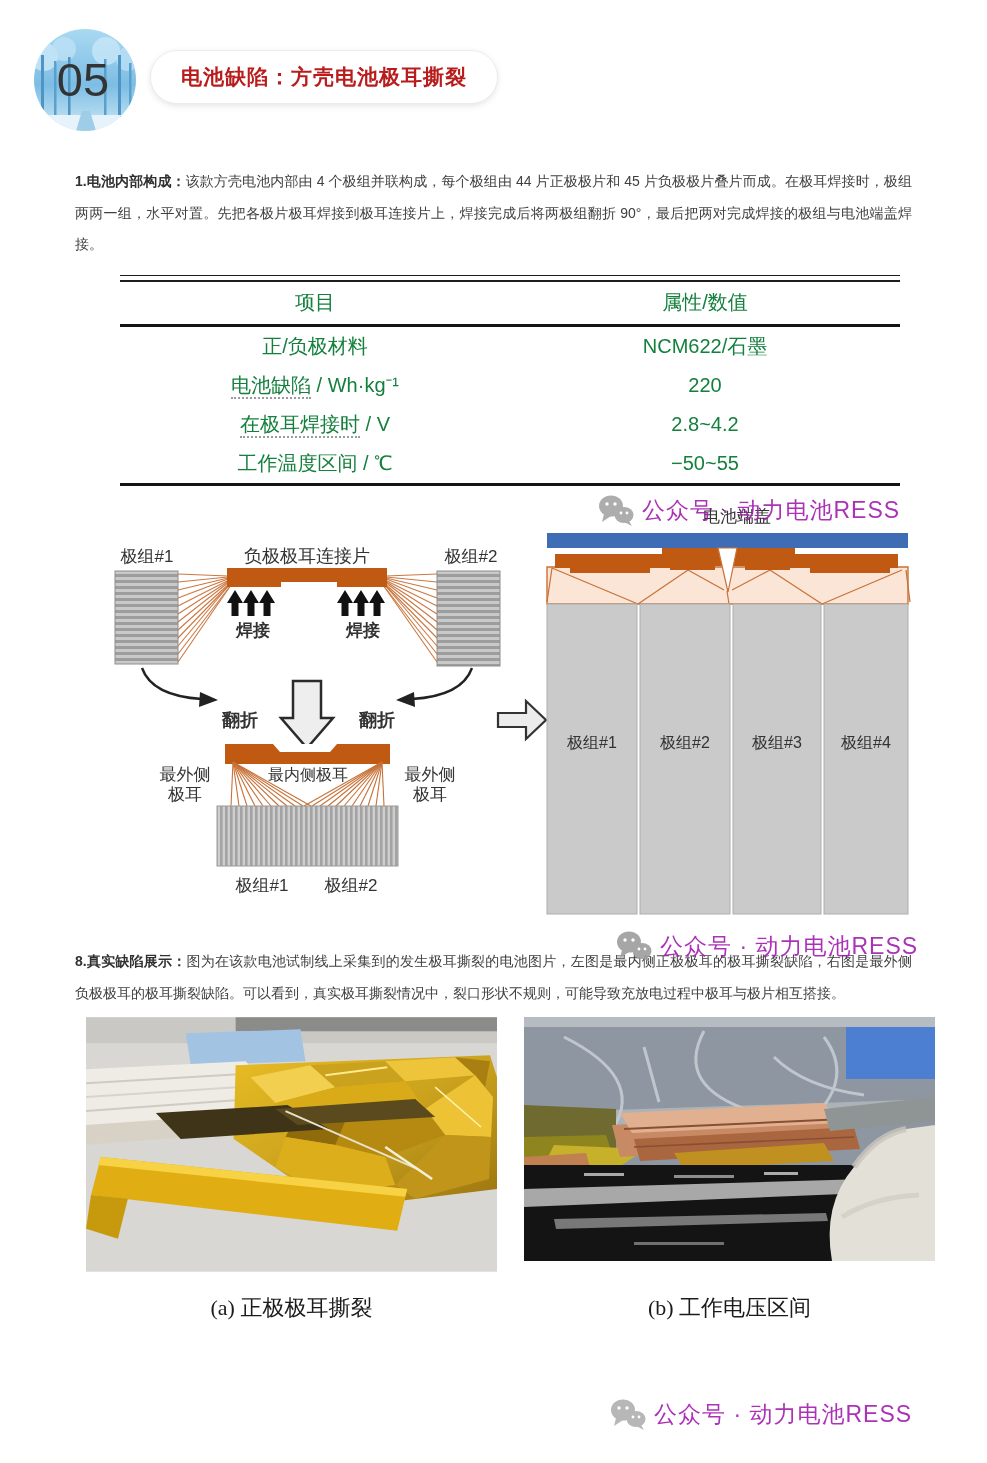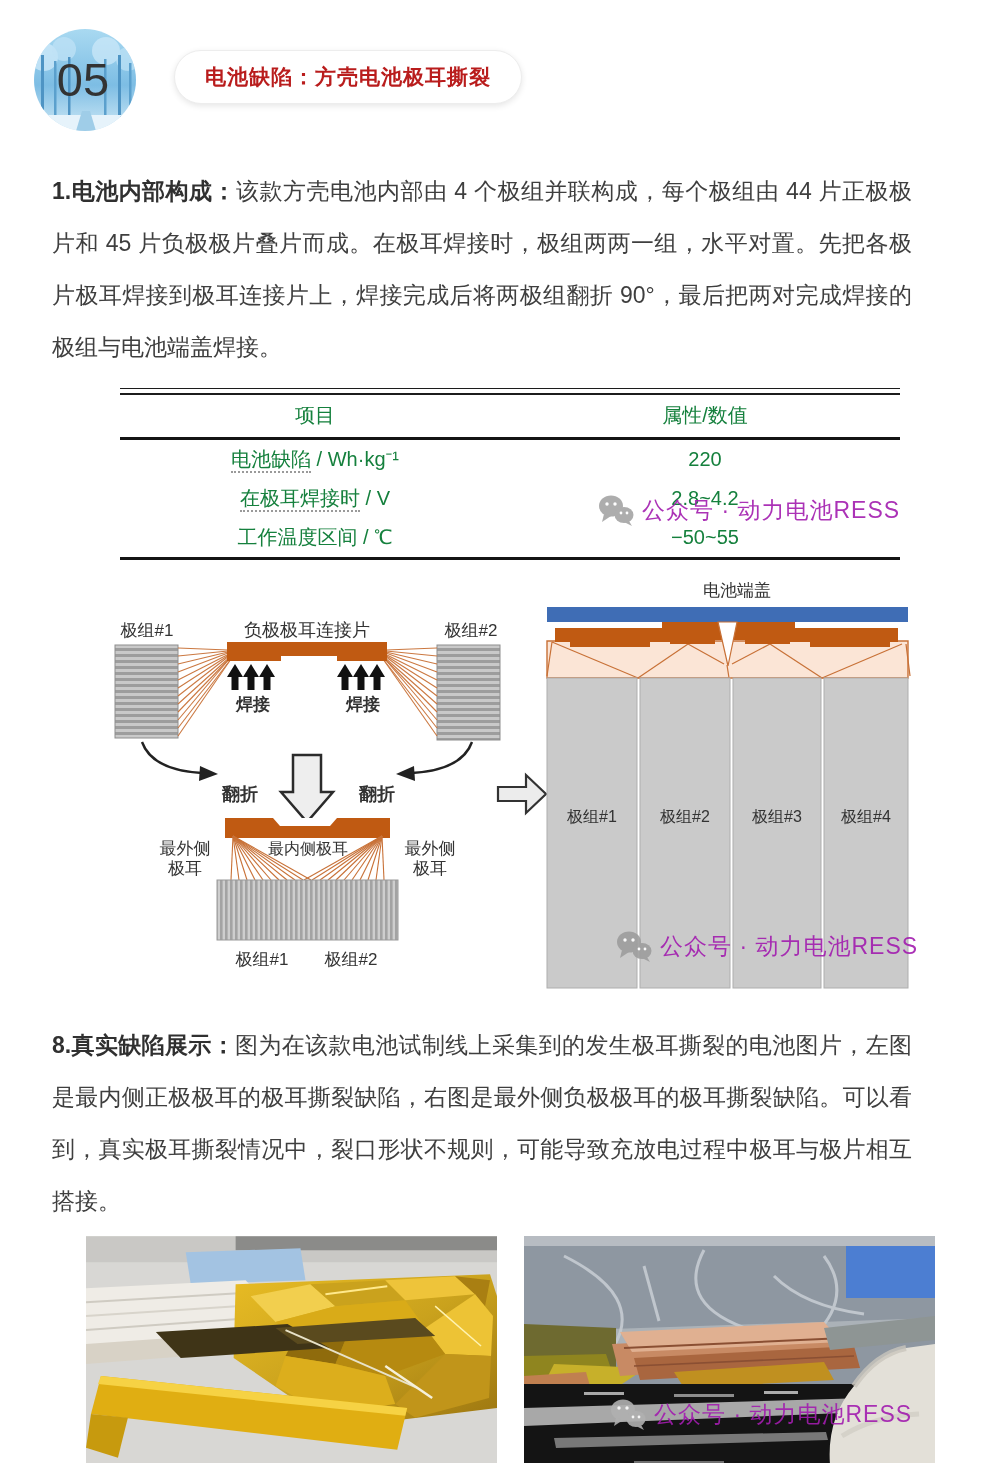--- a/index.html
+++ b/index.html
@@ -1,27 +1,27 @@
 <!DOCTYPE html>
 <html><head>
 <meta charset="utf-8">
 <style>
   html,body{margin:0;padding:0;background:#fff;}
   .page{position:relative;width:987px;height:1463px;background:#fff;overflow:hidden;
         font-family:"Liberation Sans","DejaVu Sans",sans-serif;}
 
   
-  .header{display:flex;align-items:center;padding:28px 0 0 34px;height:104px;box-sizing:content-box;gap:24px;}
+  .header{display:flex;align-items:center;padding:28px 0 0 34px;height:104px;box-sizing:content-box;}
   .badge{width:102px;height:102px;flex:0 0 auto;}
   .title-pill{margin-left:14px;margin-top:-6px;background:#fff;border:1px solid #ededed;
       border-radius:999px;padding:12px 30px;box-shadow:0 2px 6px rgba(0,0,0,.10);}
   .title-pill span{font-size:21px;font-weight:700;color:#b91c1c;letter-spacing:1px;}
 
   
-  .para{margin:34px 75px 0 52px;font-size:23px;line-height:2.26;color:#3f3f3f;text-align:justify;}
+  .para{margin:34px 75px 0 75px;font-size:14px;line-height:2.26;color:#3f3f3f;text-align:justify;}
   .para b{color:#303030;}
 
   
   .table-zone{margin:14px 0 0 120px;width:780px;
       font-family:Liberation Sans, sans-serif;color:#15803d;}
   .rule-thin{height:1px;background:#1c1c1c;}
   .rule-gap{height:4px;}
   .rule-med{height:2px;background:#1c1c1c;}
   table.spec{width:100%;border-collapse:collapse;}
   table.spec th{height:40px;font-weight:400;font-size:20px;border-bottom:3px solid #141414;}
@@ -103,20 +103,24 @@
     <div class="rule-med"></div>
     <table class="spec">
       <thead>
         <tr>
           <th style="width:50%">项目</th>
           <th>属性/数值</th>
         </tr>
       </thead>
       <tbody>
         <tr>
+          <td><span>正/负极材料</span><span></span></td>
+          <td>NCM622/石墨</td>
+        </tr>
+        <tr>
           <td><span class="dotted">电池缺陷</span><span> / Wh·kg⁻¹</span></td>
           <td>220</td>
         </tr>
         <tr>
           <td><span class="dotted">在极耳焊接时</span><span> / V</span></td>
           <td>2.8~4.2</td>
         </tr>
         <tr>
           <td><span>工作温度区间</span><span> / ℃</span></td>
           <td>−50~55</td>
@@ -394,20 +398,21 @@
       <polygon points="300,92 411,80 411,104 306,114" fill="#8e9594"></polygon>
       <g>
         <path d="M411,244 L308,244 Q298,188 330,150 Q352,118 382,112 L411,108 Z" fill="#e3e0d8"></path>
         <path d="M330,150 Q352,118 382,112" stroke="#c9c6bd" stroke-width="6" fill="none" opacity=".8"></path>
         <path d="M318,200 Q350,180 395,178" stroke="#cfccc3" stroke-width="5" fill="none" opacity=".7"></path>
       </g>
     </svg>
   </div>
 
   <div class="captions">
+    <div class="cap-a">(a) 正极极耳撕裂</div>
     <div class="cap-b">(b) 工作电压区间</div>
   </div>
 
   <div class="wm wm1">
     <svg width="36" height="32" viewBox="0 0 36 32" fill="#a5a5a5">
       <ellipse cx="13" cy="12" rx="12" ry="10.5"></ellipse>
         <polygon points="6,20 4,28 13,22"></polygon>
       <circle cx="9" cy="10" r="1.7" fill="#fff"></circle>
         <circle cx="17" cy="10" r="1.7" fill="#fff"></circle>
       <ellipse cx="26" cy="21" rx="9.5" ry="8"></ellipse>

